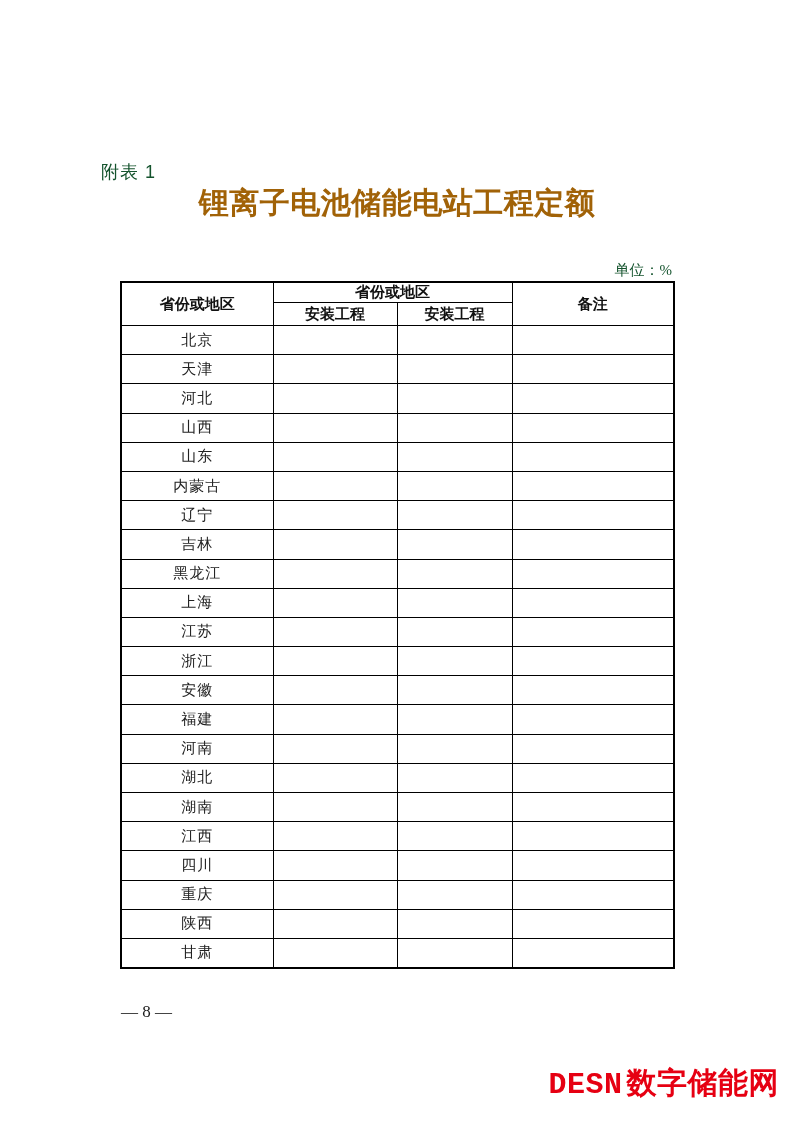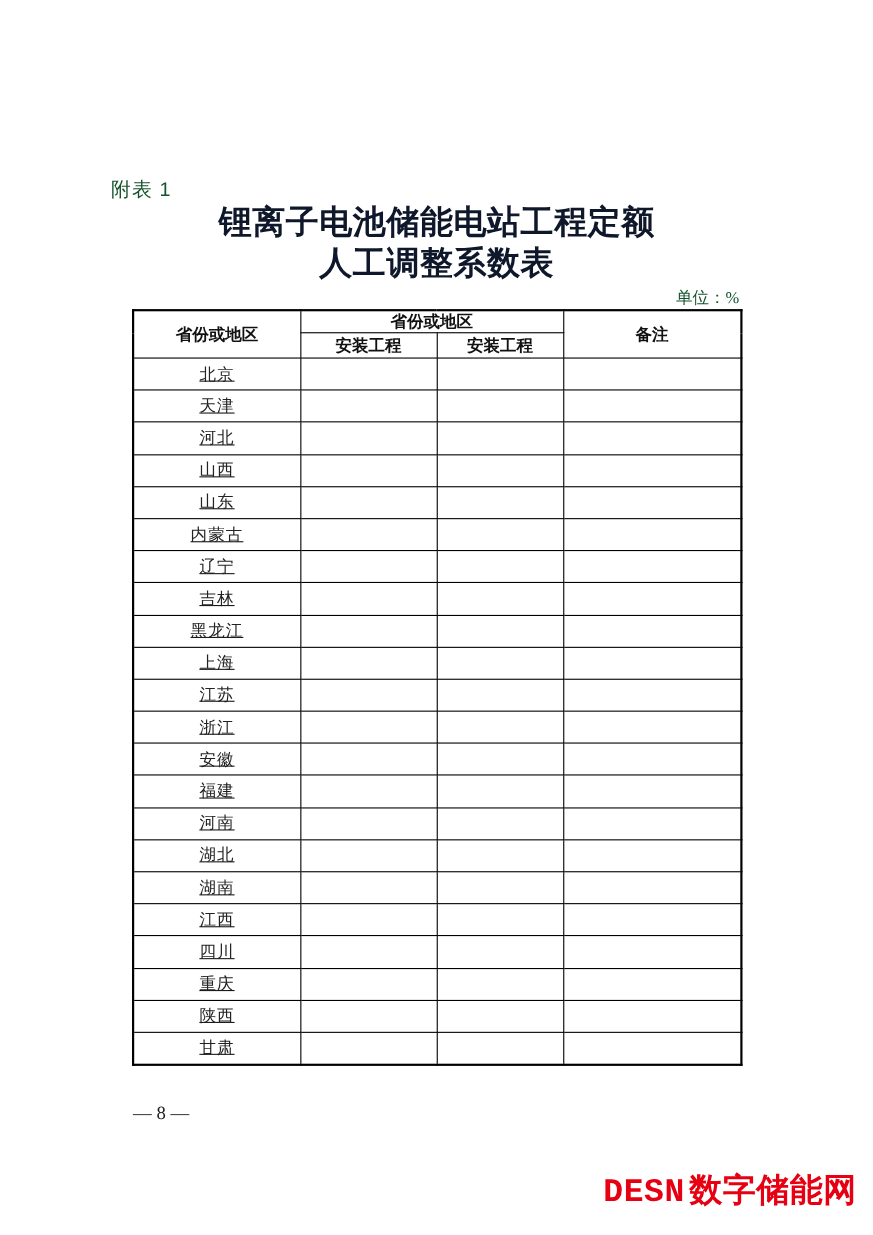--- a/index.html
+++ b/index.html
@@ -29,21 +29,21 @@
   .doc-title {
     position: absolute;
     left: 0;
     top: 184px;
     width: 794px;
     text-align: center;
     font-family: "Liberation Serif", "DejaVu Serif", serif;
     font-weight: bold;
     font-size: 30px;
     line-height: 37px;
-    color: #0f172a;
+    color: #a16207;
     letter-spacing: 0.5px;
   }
   .unit-label {
     position: absolute;
     right: 122px;
     top: 261px;
     font-size: 15px;
     color: #14532d;
     white-space: nowrap;
   }
@@ -65,21 +65,21 @@
     overflow: hidden;
   }
   table.coef-table th {
     font-family: "Liberation Sans", "DejaVu Sans", sans-serif;
     font-weight: bold;
     font-size: 15px;
     color: #111;
   }
   tr.hdr-top { height: 20px; margin-left: 20px; }
   tr.hdr-sub { height: 23px; }
-  tr.body-row { height: 29.2px; text-decoration: underline; }
+  tr.body-row { height: 29.2px; }
   td.region-cell {
     font-family: "Liberation Serif", "DejaVu Serif", serif;
     font-size: 15px;
     color: #222;
     letter-spacing: 1px;
   }
   .col-region  { width: 152px; }
   .col-constr  { width: 124px; }
   .col-install { width: 115px; }
   .col-remarks { width: 162px; }
@@ -106,21 +106,20 @@
 </style>
 </head>
 <body>
 
 <div class="page">
 
   <div class="caption">附表 1</div>
 
   <div class="doc-title">
     <div>锂离子电池储能电站工程定额</div>
-    <div>人工调整系数表</div>
   </div>
 
   <div class="unit-label">单位：%</div>
 
   <table class="coef-table">
     <colgroup>
       <col class="col-region">
       <col class="col-constr">
       <col class="col-install">
       <col class="col-remarks">

